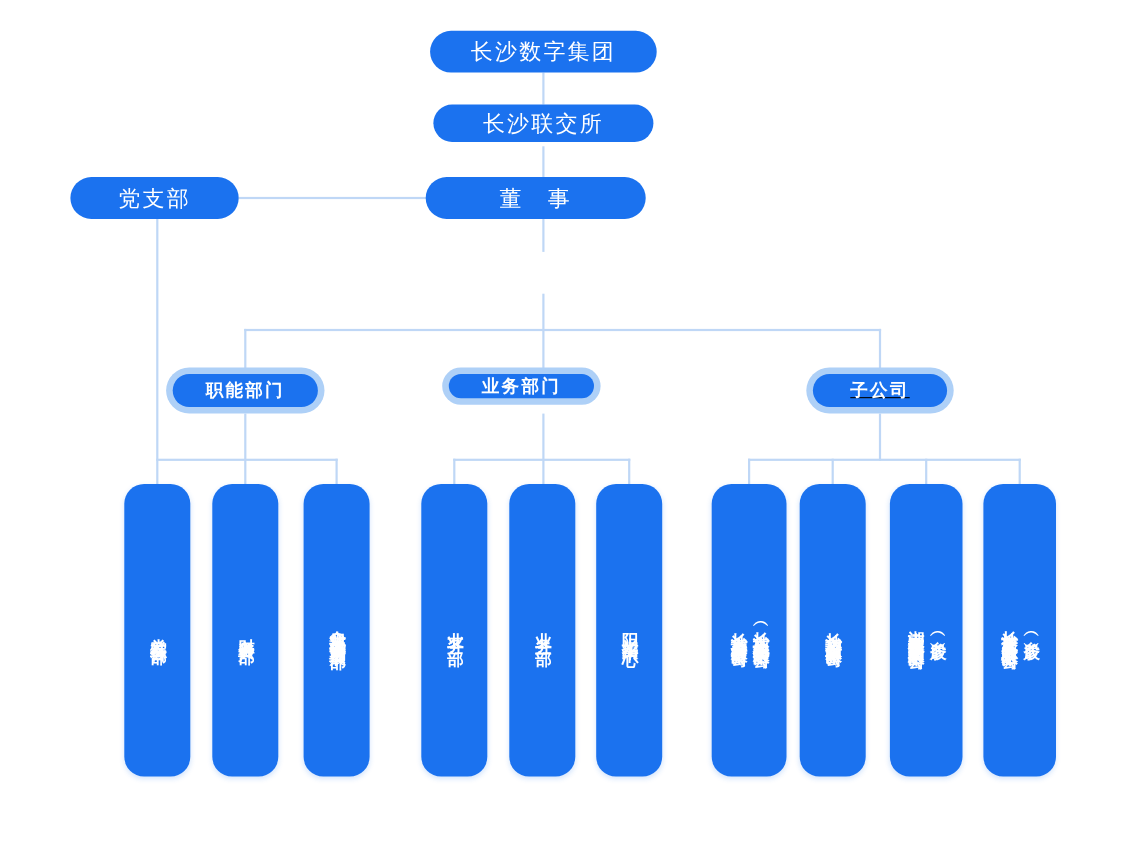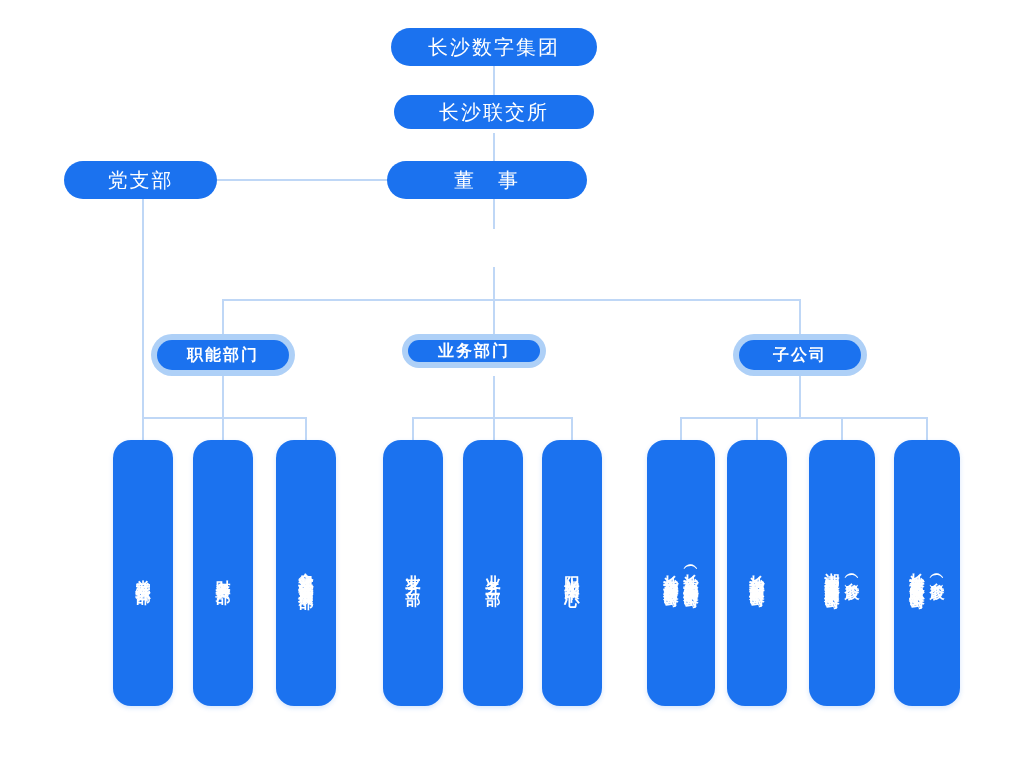--- a/index.html
+++ b/index.html
@@ -76,21 +76,21 @@
   <div class="node" style="left:394px;top:95px;width:200px;height:34px;">长沙联交所</div>
   <div class="node" style="left:387px;top:161px;width:200px;height:38px;">董　事</div>
   <div class="node" style="left:64px;top:161px;width:153px;height:38px;text-align:center;">党支部</div>
 
   <div class="pill-halo" style="left:151px;top:334px;width:144px;height:42px;">
     <div class="pill-inner">职能部门</div>
   </div>
   <div class="pill-halo" style="left:402px;top:334px;width:144px;height:34px;">
     <div class="pill-inner">业务部门</div>
   </div>
-  <div class="pill-halo" style="left:733px;top:334px;width:134px;height:42px;">
+  <div class="pill-halo" style="left:733px;top:334px;width:134px;height:42px;text-decoration:underline;">
     <div class="pill-inner">子公司</div>
   </div>
 
   <div class="vbox" style="left:113px;width:60px;">
     <div class="vtext">党群综合部</div>
   </div>
   <div class="vbox" style="left:193px;width:60px;">
     <div class="vtext">财务资产部</div>
   </div>
   <div class="vbox" style="left:276px;width:60px;">

